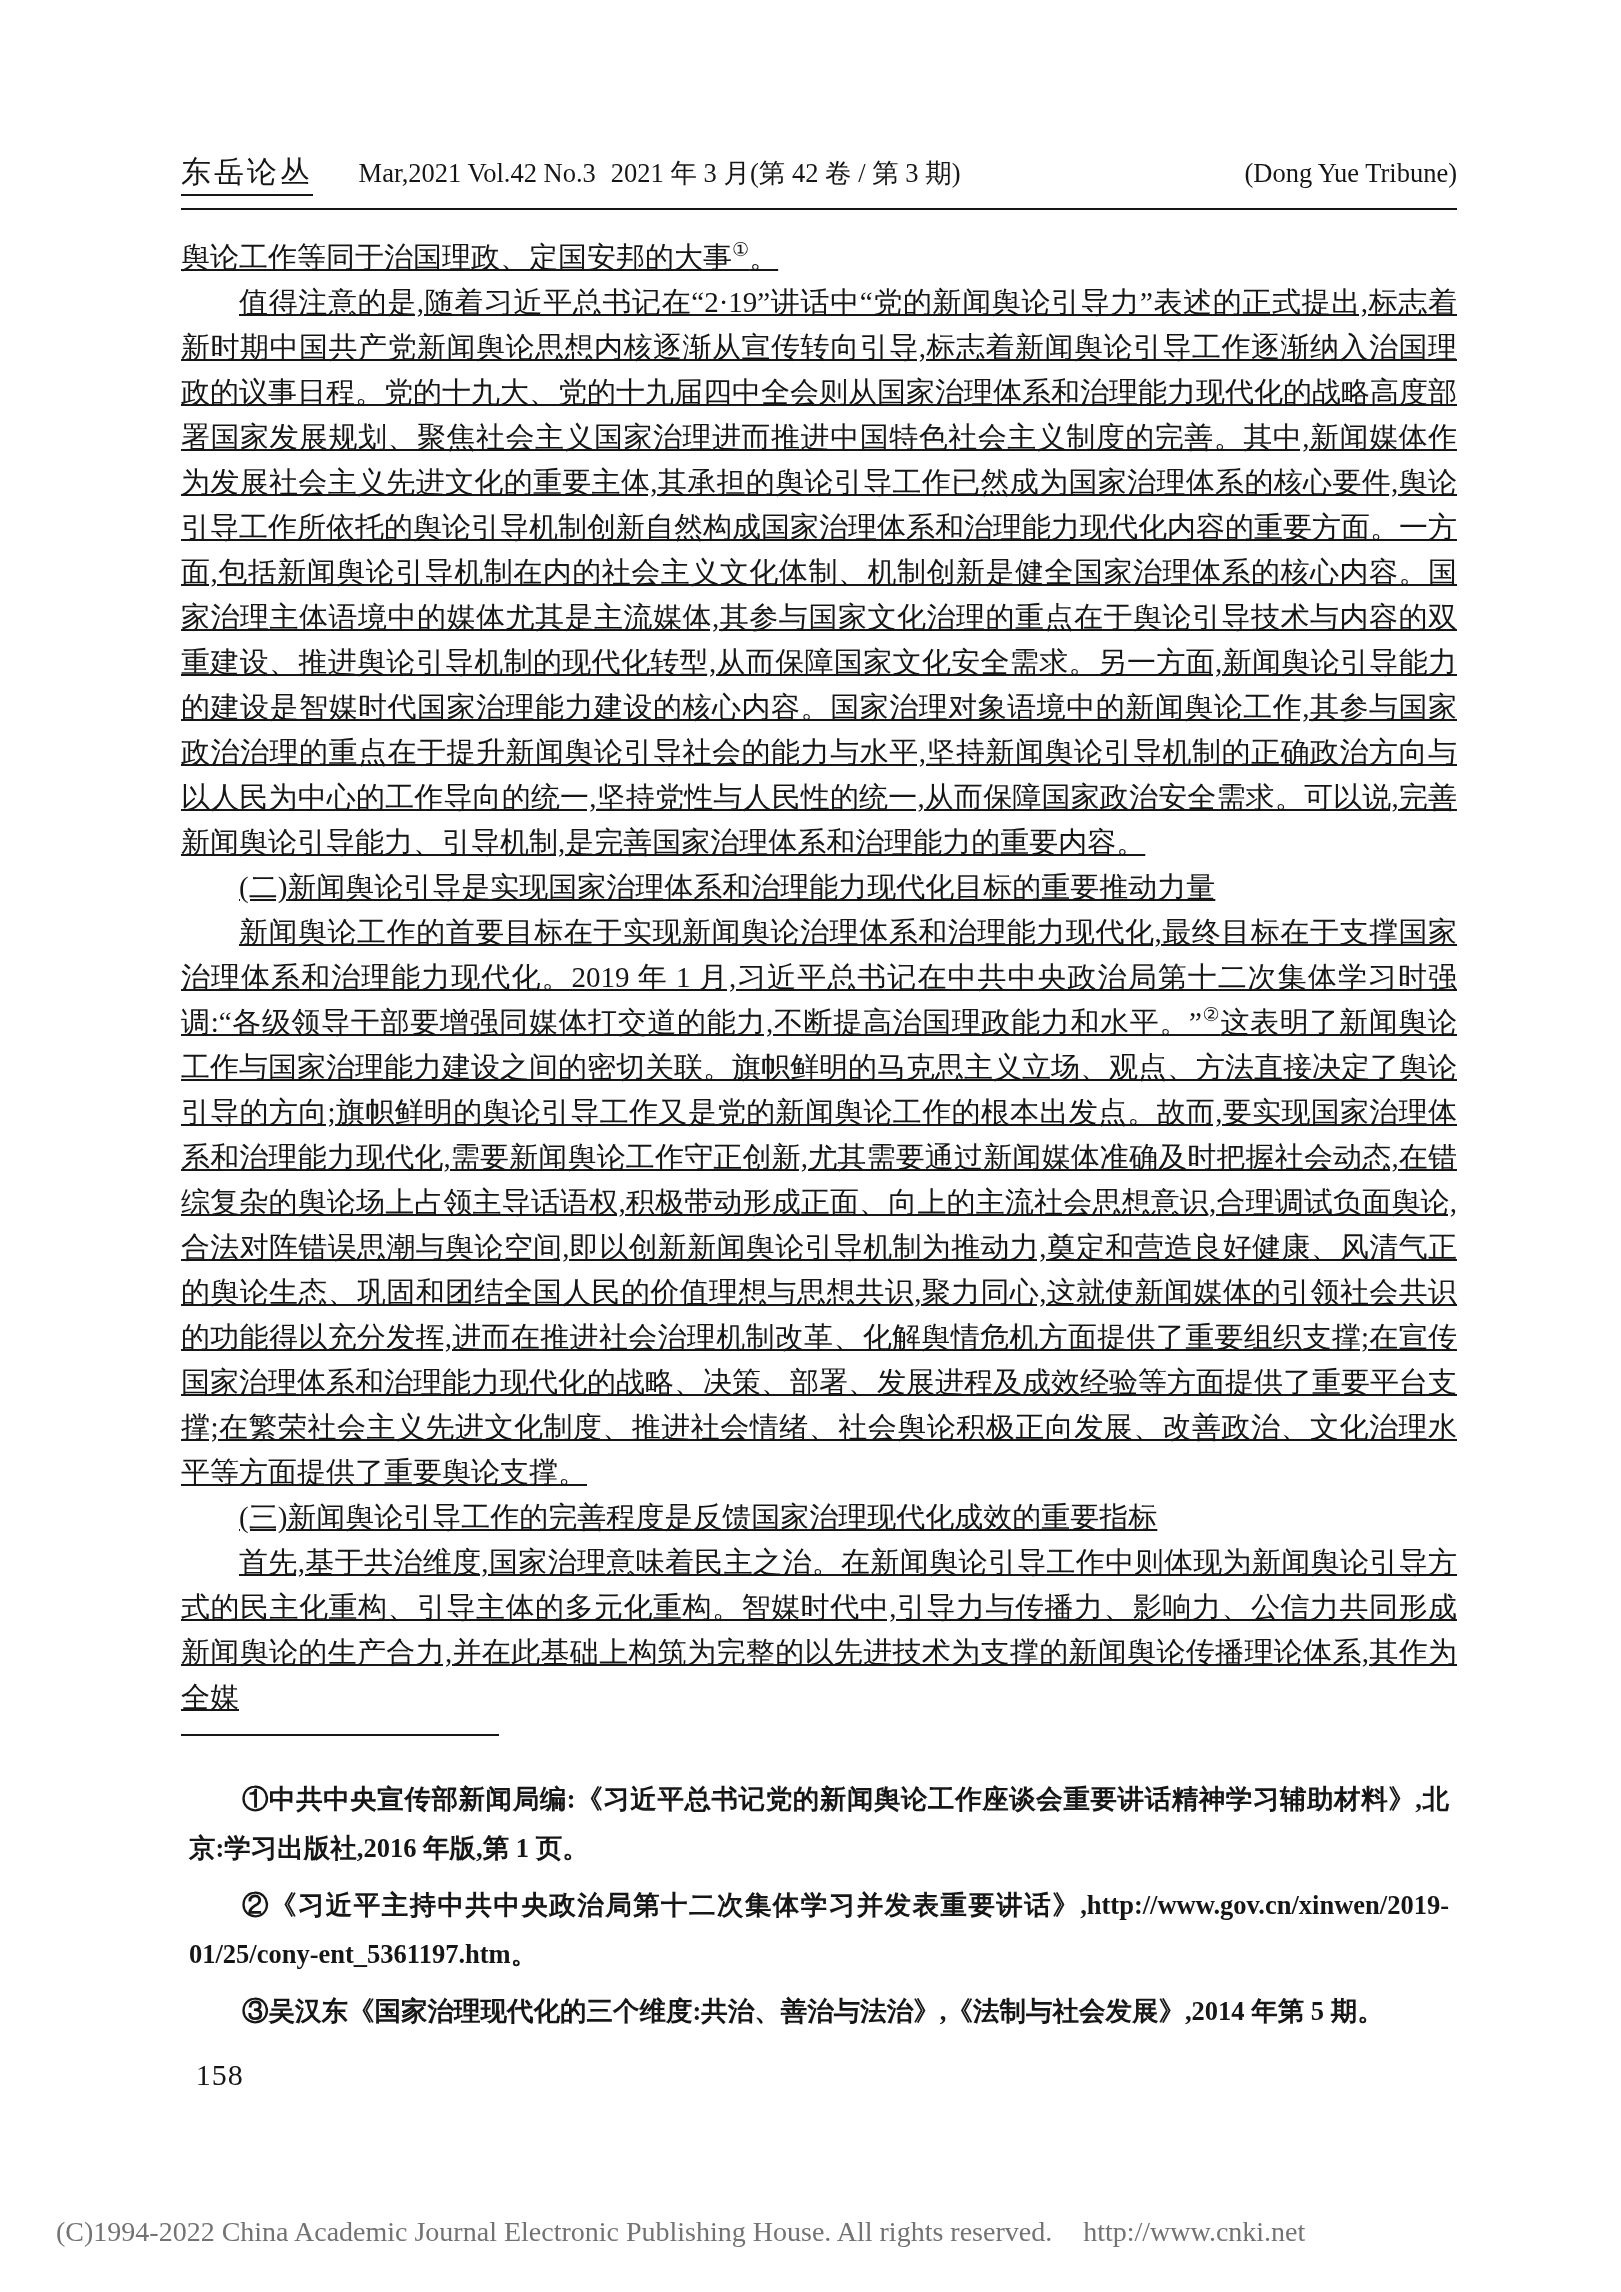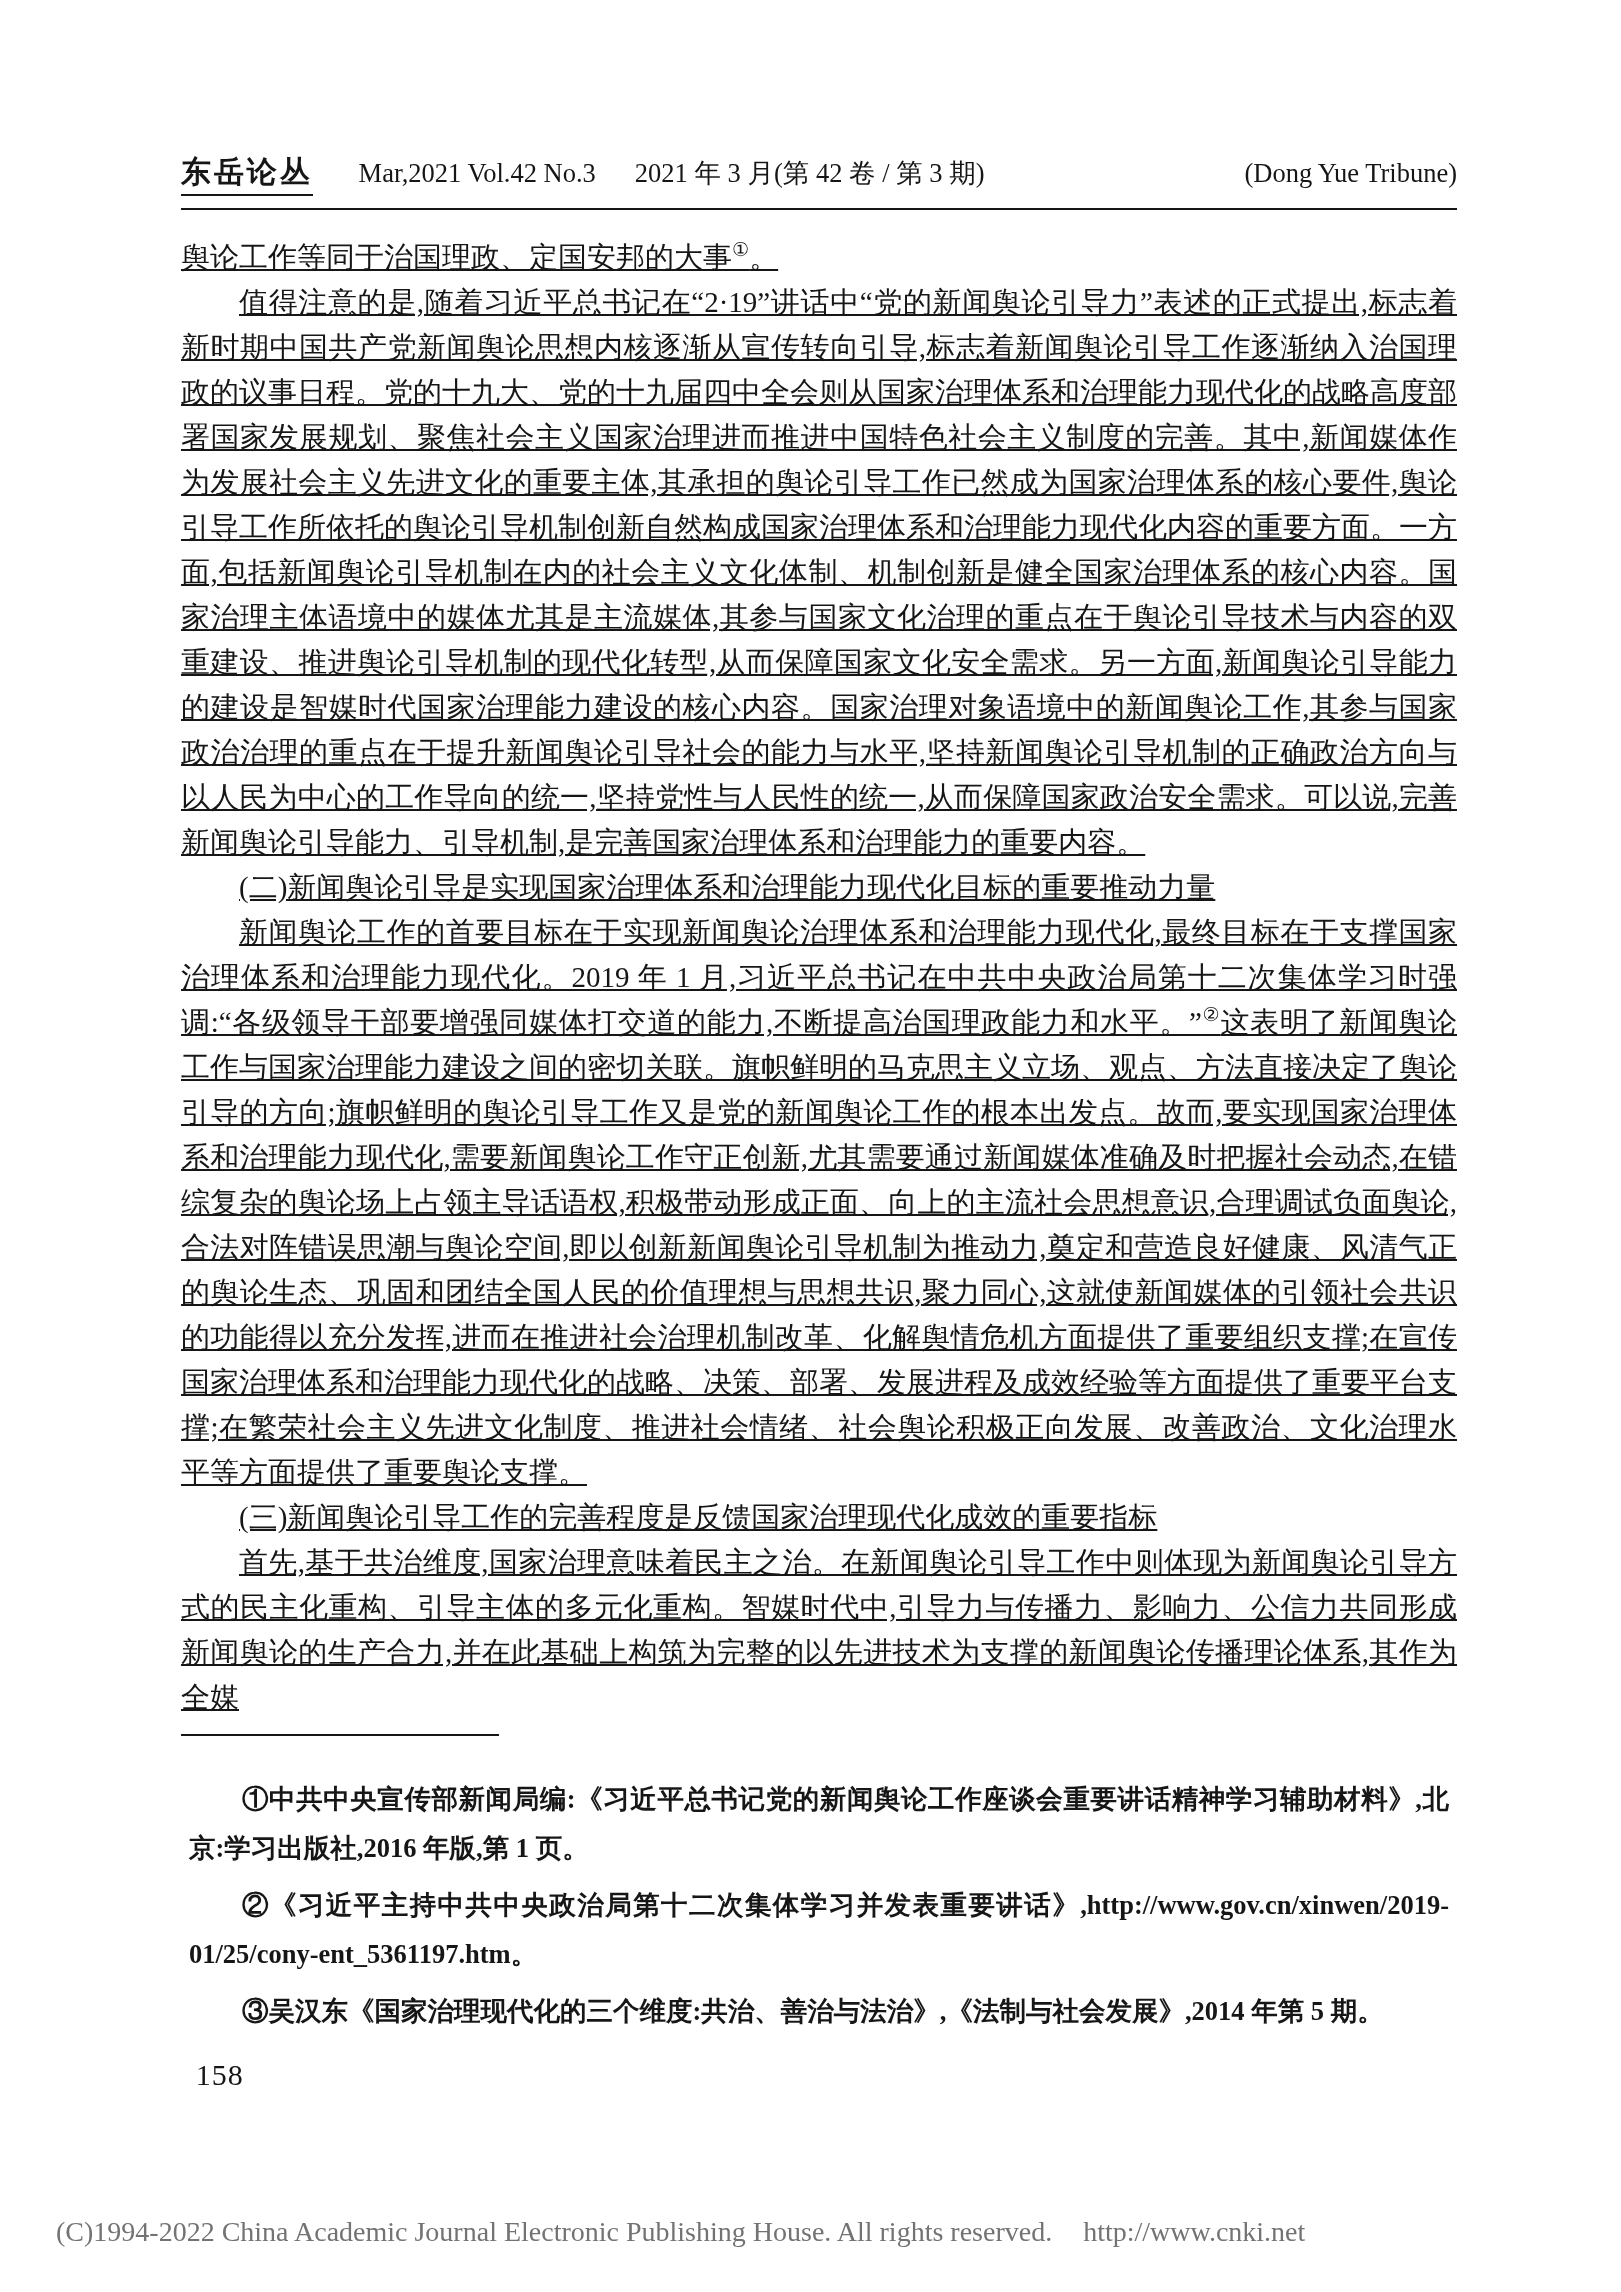--- a/index.html
+++ b/index.html
@@ -24,27 +24,27 @@
   }
   
   .journal-header {
     display: flex;
     align-items: baseline;
     font-size: 26.5px;
     white-space: nowrap;
   }
   .journal-name-cn {
     font-size: 30px;
-    font-weight: bold;
+    font-weight: normal;
     letter-spacing: 2.9px;
     border-bottom: 2px solid #161616;
     padding-bottom: 1px;
   }
   .issue-en { margin-left: 46px; }
-  .issue-cn { margin-left: 39px; }
+  .issue-cn { margin-left: 15px; }
   .journal-name-en { margin-left: auto; }
   .header-rule {
     border: none;
     border-top: 2.5px solid #161616;
     margin: 11.8px 0 0 0;
   }
   
   .article {
     margin-top: 25.5px;
     font-size: 29px;

